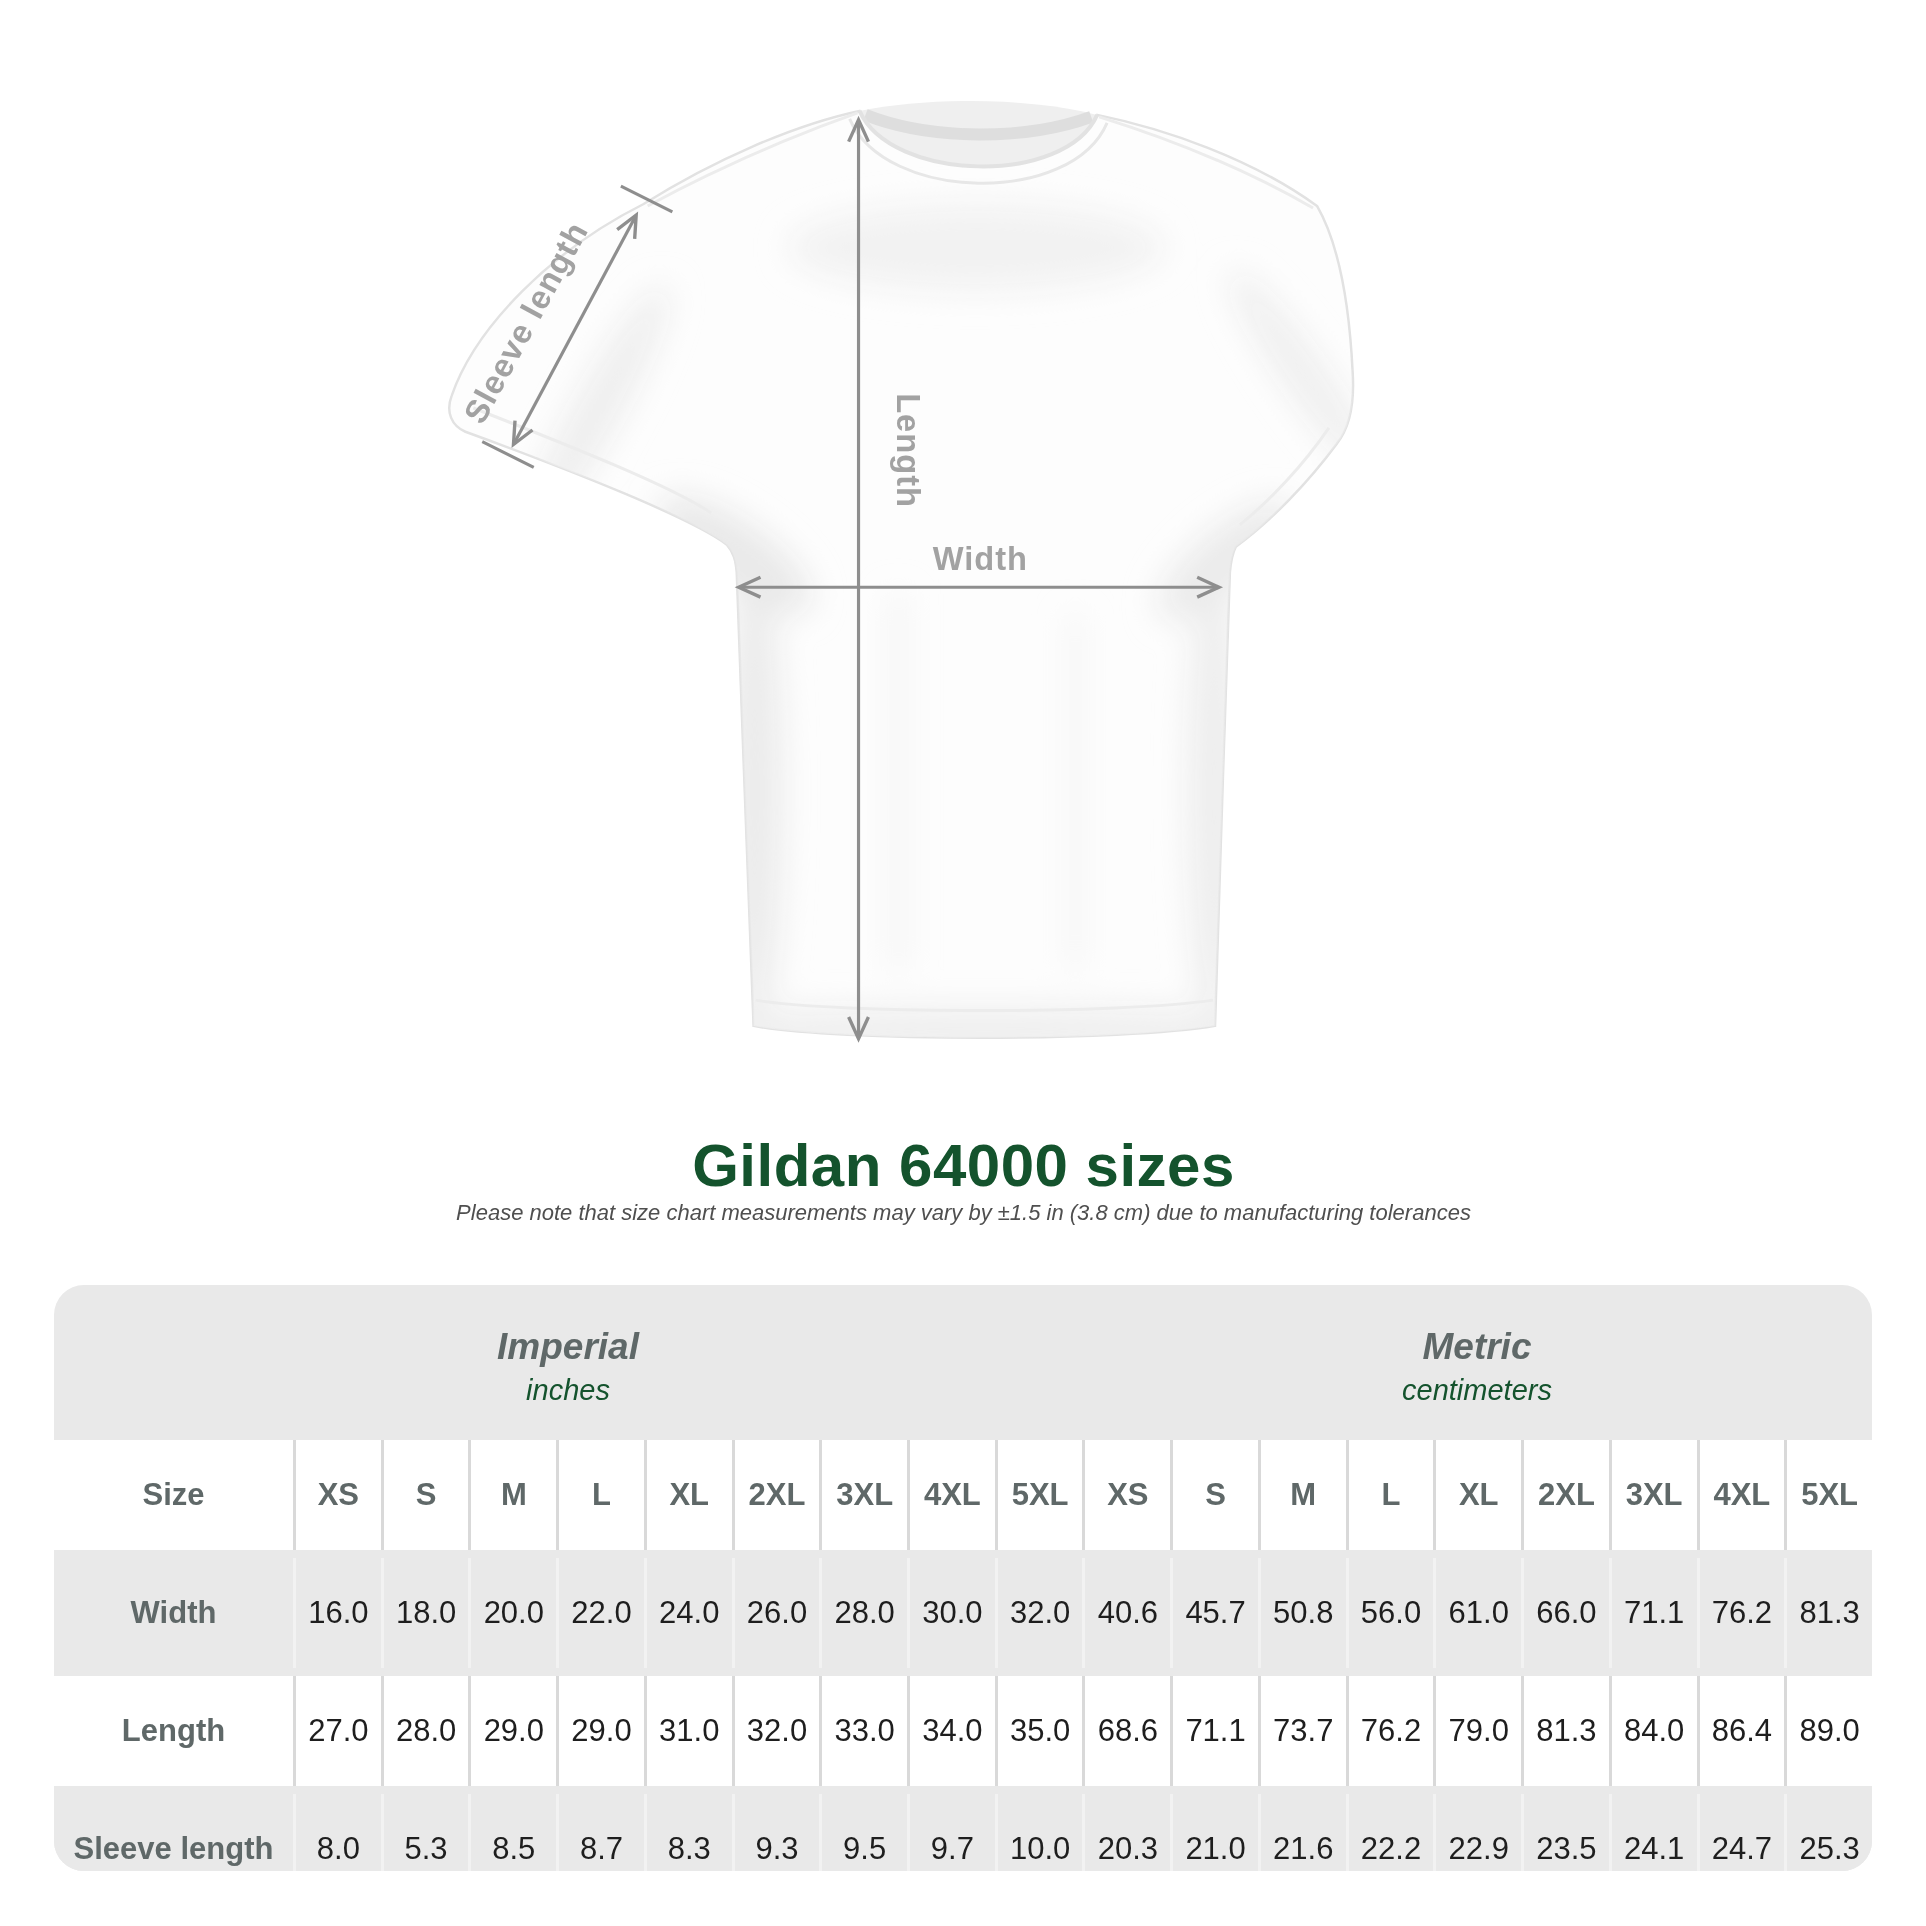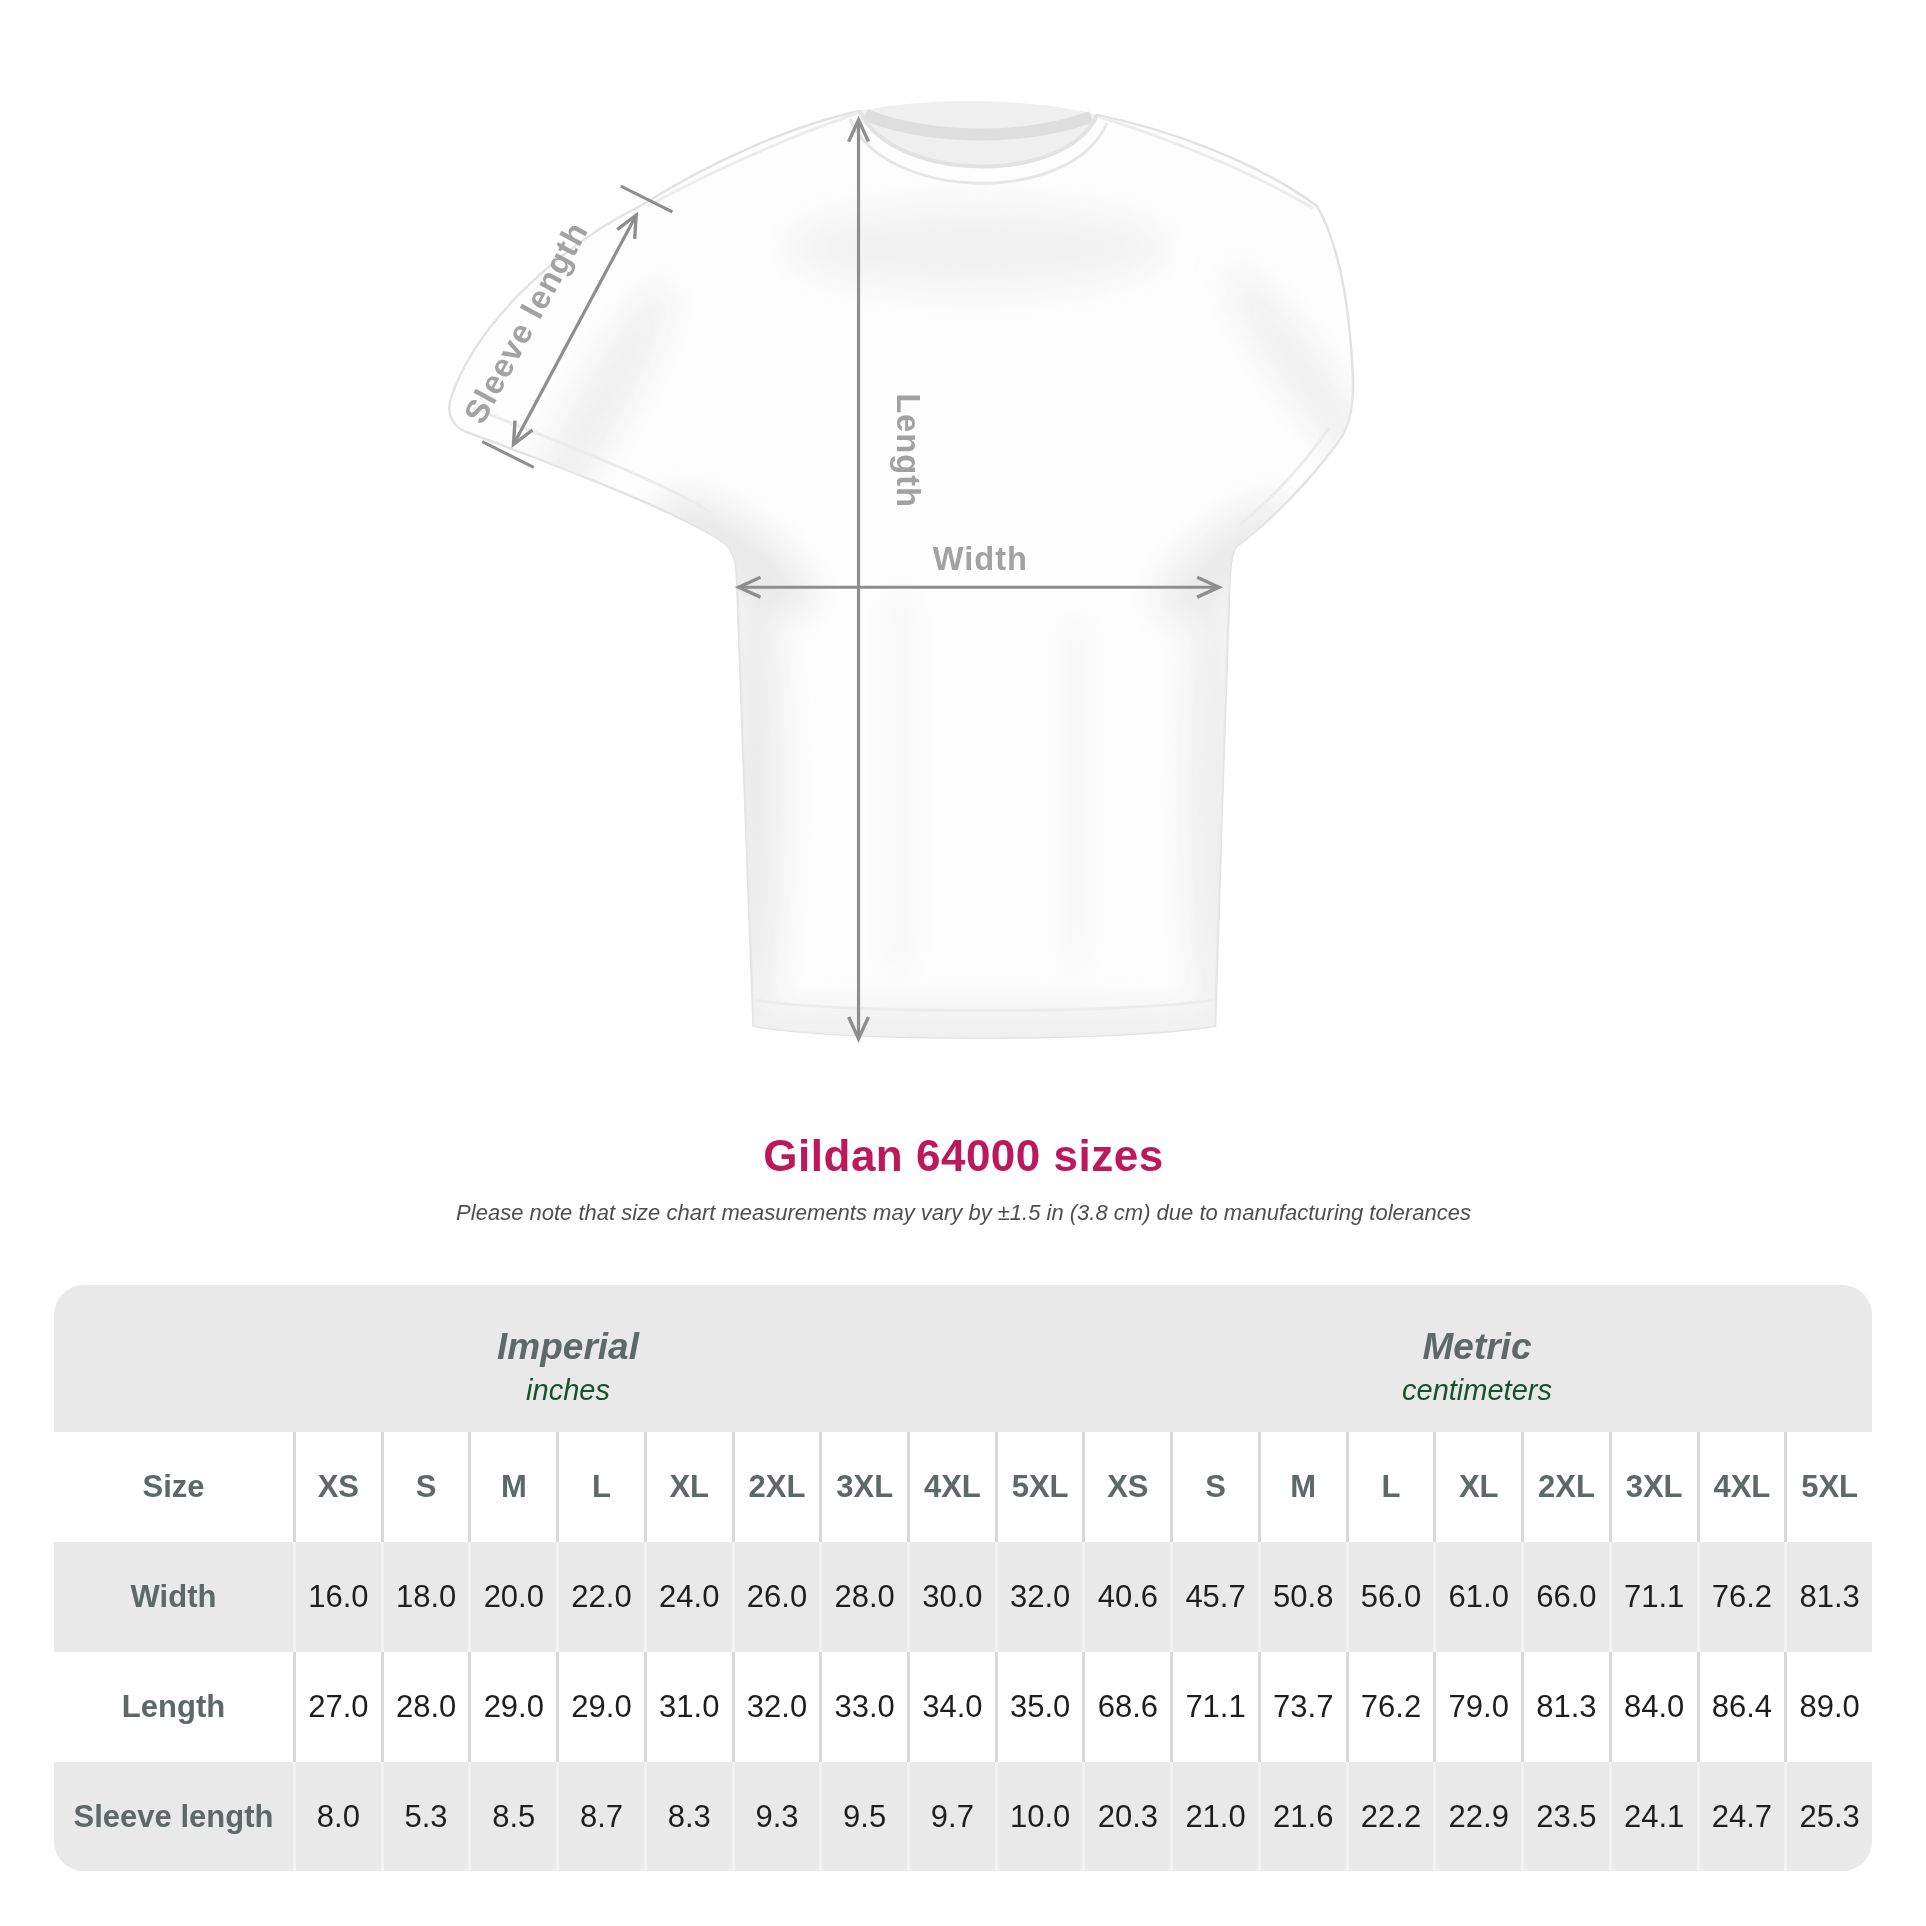--- a/index.html
+++ b/index.html
@@ -22,23 +22,23 @@
     width: 1927px;
     height: 1119px;
   }
 
   
   .page-title {
     position: absolute;
     left: 0; top: 1131px;
     width: 1927px;
     text-align: center;
-    font-size: 44px;
+    font-size: 60px;
     font-weight: bold;
-    color: #be185d;
+    color: #14532d;
     letter-spacing: 0.5px;
   }
   .page-subtitle {
     position: absolute;
     left: 0; top: 1200px;
     width: 1927px;
     text-align: center;
     font-size: 22px;
     font-style: italic;
     color: #4f4f4f;
@@ -75,20 +75,21 @@
     margin-top: 16px;
   }
   .unit-sub {
     font-size: 29px;
     font-style: italic;
     color: #14532d;
   }
   .t-row {
     display: flex;
     height: 110px;
+    margin-top: 8px;
   }
   .t-row.white { background: #ffffff; }
   .t-row.gray  { background: #e9e9e9; }
   .label-cell {
     width: 239px;
     display: flex;
     align-items: center;
     justify-content: center;
     font-size: 31px;
     font-weight: bold;

